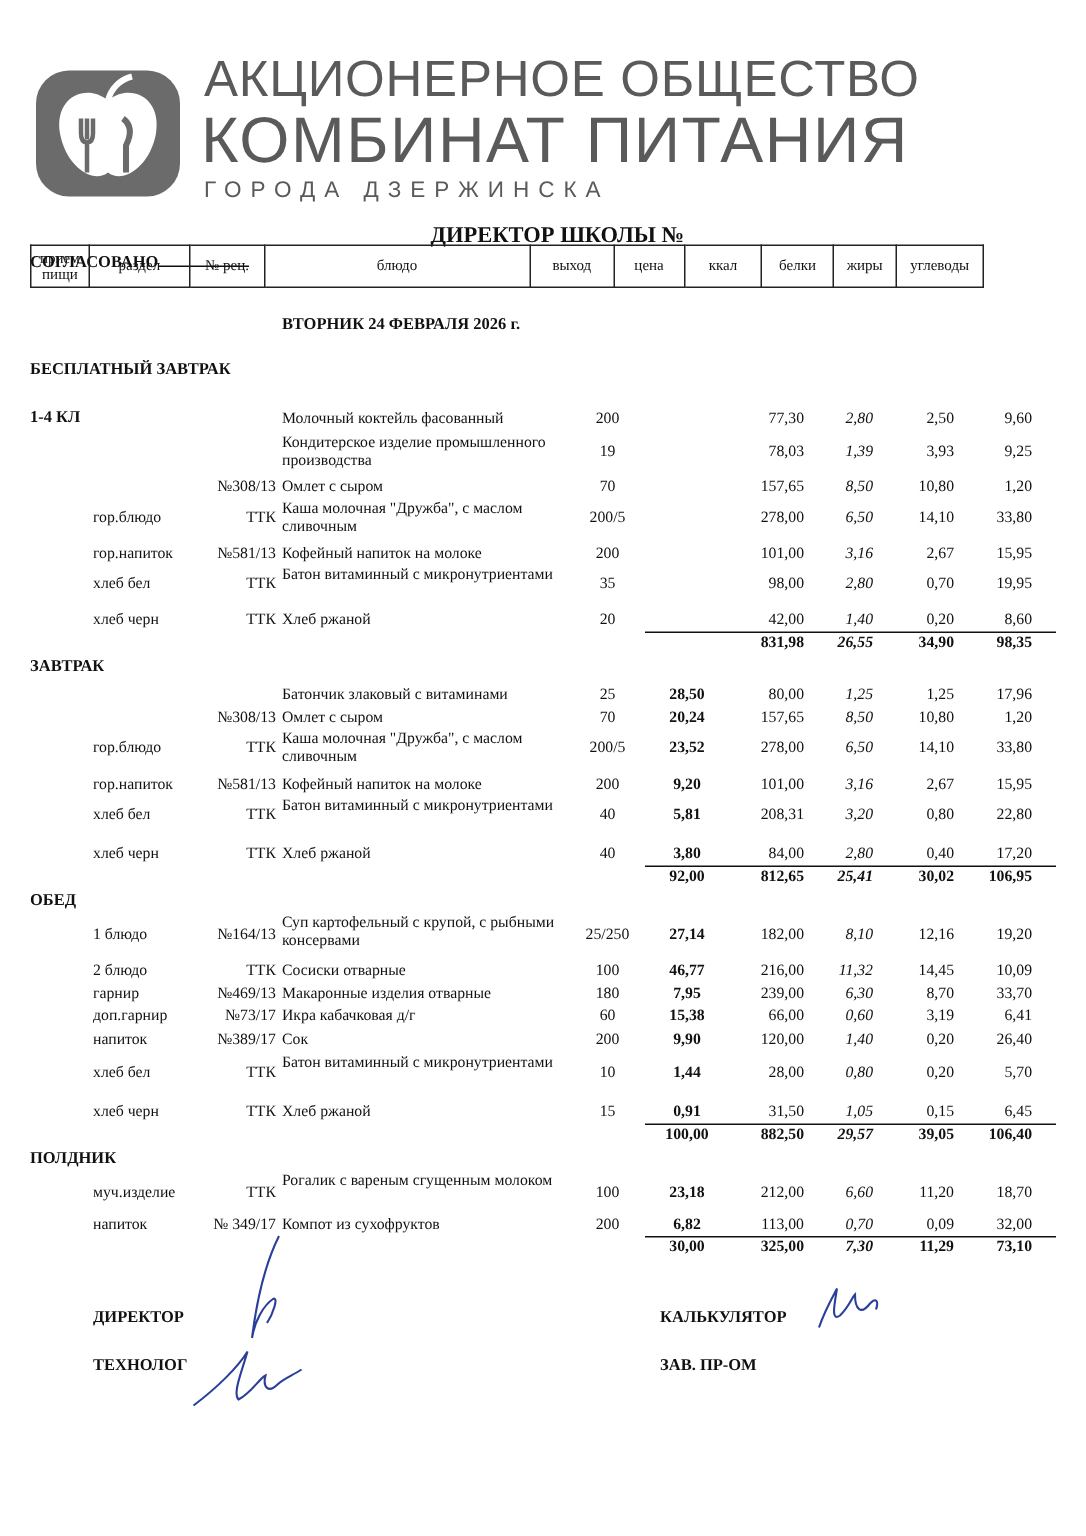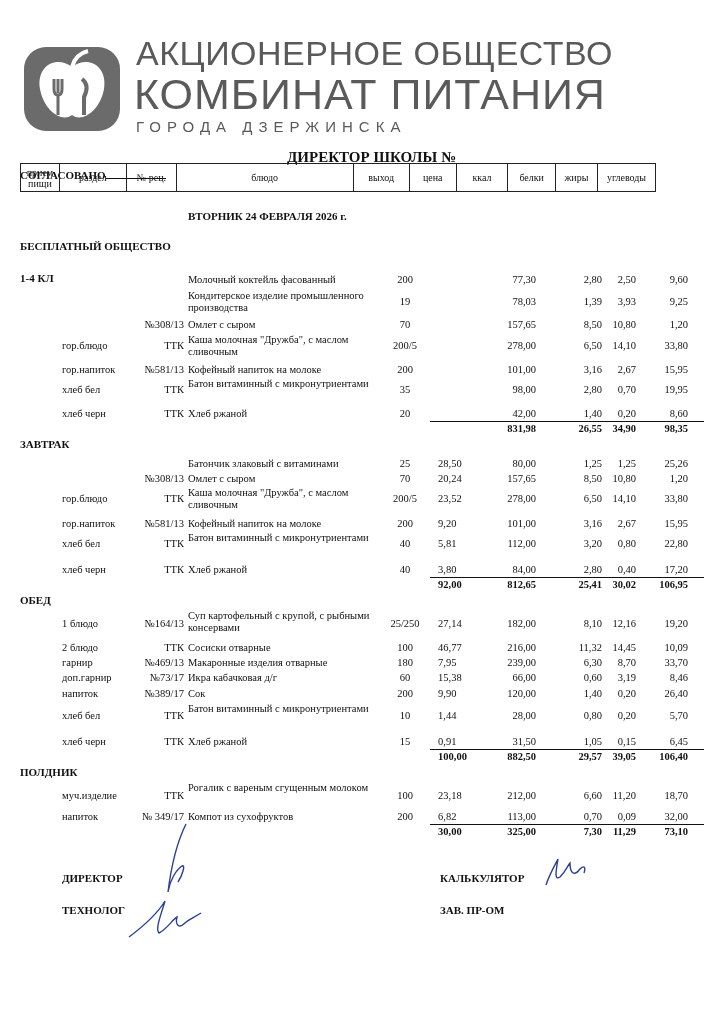--- a/index.html
+++ b/index.html
@@ -39,23 +39,23 @@
     }
     .section {
       position: absolute; left: 20px; font-size: 11px; font-weight: bold;
     }
     .row { position: absolute; left: 0; width: 724px; font-size: 10.5px; line-height: 12px; }
     .row > span { position: absolute; white-space: nowrap; }
     .c-sect { left: 62px; }
     .c-rec { left: 134px; width: 50px; text-align: right; }
     .c-dish { left: 188px; width: 190px; white-space: normal !important; line-height: 12px; }
     .c-out { left: 385px; width: 40px; text-align: center; }
-    .c-price { left: 438px; width: 40px; text-align: left; }
+    .c-price { left: 438px; width: 40px; text-align: center; font-weight: bold; }
     .c-kcal { left: 490px; width: 46px; text-align: right; }
-    .c-prot { left: 564px; width: 38px; text-align: right; }
+    .c-prot { left: 544px; width: 38px; text-align: right; font-style: italic; }
     .c-fat { left: 598px; width: 38px; text-align: right; }
     .c-carb { left: 648px; width: 40px; text-align: right; }
     .total { font-weight: bold; }
     .total-line { position: absolute; left: 430px; width: 274px; border-top: 1px solid #111; }
     .sig-label { position: absolute; font-size: 11px; font-weight: bold; }
     .sig { position: absolute; }
   </style>
 </head>
 <body>
 
@@ -86,21 +86,21 @@
     <td style="width:56px">ккал</td>
     <td style="width:50px">белки</td>
     <td style="width:44px">жиры</td>
     <td style="width:60px">углеводы</td>
   </tr>
 </tbody>
   </table>
 
 <div class="date-title">ВТОРНИК 24 ФЕВРАЛЯ 2026 г.</div>
 
-<div class="section" style="top:240px">БЕСПЛАТНЫЙ ОБЩЕСТВО</div>
+<div class="section" style="top:240px">БЕСПЛАТНЫЙ ЗАВТРАК</div>
 <div class="section" style="top:272px">1-4 КЛ</div>
 
 <div class="row" style="top:274px">
   <span class="c-sect"></span>
     <span class="c-rec"></span>
   <span class="c-dish">Молочный коктейль фасованный</span>
     <span class="c-out">200</span>
   <span class="c-price"></span>
     <span class="c-kcal">77,30</span>
   <span class="c-prot">2,80</span>
@@ -185,21 +185,21 @@
 <div class="section" style="top:438px">ЗАВТРАК</div>
 <div class="row" style="top:458px">
   <span class="c-sect"></span>
     <span class="c-rec"></span>
   <span class="c-dish">Батончик злаковый с витаминами</span>
     <span class="c-out">25</span>
   <span class="c-price">28,50</span>
     <span class="c-kcal">80,00</span>
   <span class="c-prot">1,25</span>
     <span class="c-fat">1,25</span>
-  <span class="c-carb">25,26</span>
+  <span class="c-carb">17,96</span>
 </div>
 <div class="row" style="top:473px">
   <span class="c-sect"></span>
     <span class="c-rec">№308/13</span>
   <span class="c-dish">Омлет с сыром</span>
     <span class="c-out">70</span>
   <span class="c-price">20,24</span>
     <span class="c-kcal">157,65</span>
   <span class="c-prot">8,50</span>
     <span class="c-fat">10,80</span>
@@ -226,21 +226,21 @@
   <span class="c-prot">3,16</span>
     <span class="c-fat">2,67</span>
   <span class="c-carb">15,95</span>
 </div>
 <div class="row" style="top:532px">
   <span class="c-sect" style="top:6px">хлеб бел</span>
     <span class="c-rec" style="top:6px">ТТК</span>
   <span class="c-dish">Батон витаминный с микронутриентами</span>
     <span class="c-out" style="top:6px">40</span>
   <span class="c-price" style="top:6px">5,81</span>
-    <span class="c-kcal" style="top:6px">112,00</span>
+    <span class="c-kcal" style="top:6px">208,31</span>
   <span class="c-prot" style="top:6px">3,20</span>
     <span class="c-fat" style="top:6px">0,80</span>
   <span class="c-carb" style="top:6px">22,80</span>
 </div>
 <div class="row" style="top:564px">
   <span class="c-sect">хлеб черн</span>
     <span class="c-rec">ТТК</span>
   <span class="c-dish">Хлеб ржаной</span>
     <span class="c-out">40</span>
   <span class="c-price">3,80</span>
@@ -294,21 +294,21 @@
 </div>
 <div class="row" style="top:672px">
   <span class="c-sect">доп.гарнир</span>
     <span class="c-rec">№73/17</span>
   <span class="c-dish">Икра кабачковая д/г</span>
     <span class="c-out">60</span>
   <span class="c-price">15,38</span>
     <span class="c-kcal">66,00</span>
   <span class="c-prot">0,60</span>
     <span class="c-fat">3,19</span>
-  <span class="c-carb">8,46</span>
+  <span class="c-carb">6,41</span>
 </div>
 <div class="row" style="top:688px">
   <span class="c-sect">напиток</span>
     <span class="c-rec">№389/17</span>
   <span class="c-dish">Сок</span>
     <span class="c-out">200</span>
   <span class="c-price">9,90</span>
     <span class="c-kcal">120,00</span>
   <span class="c-prot">1,40</span>
     <span class="c-fat">0,20</span>

